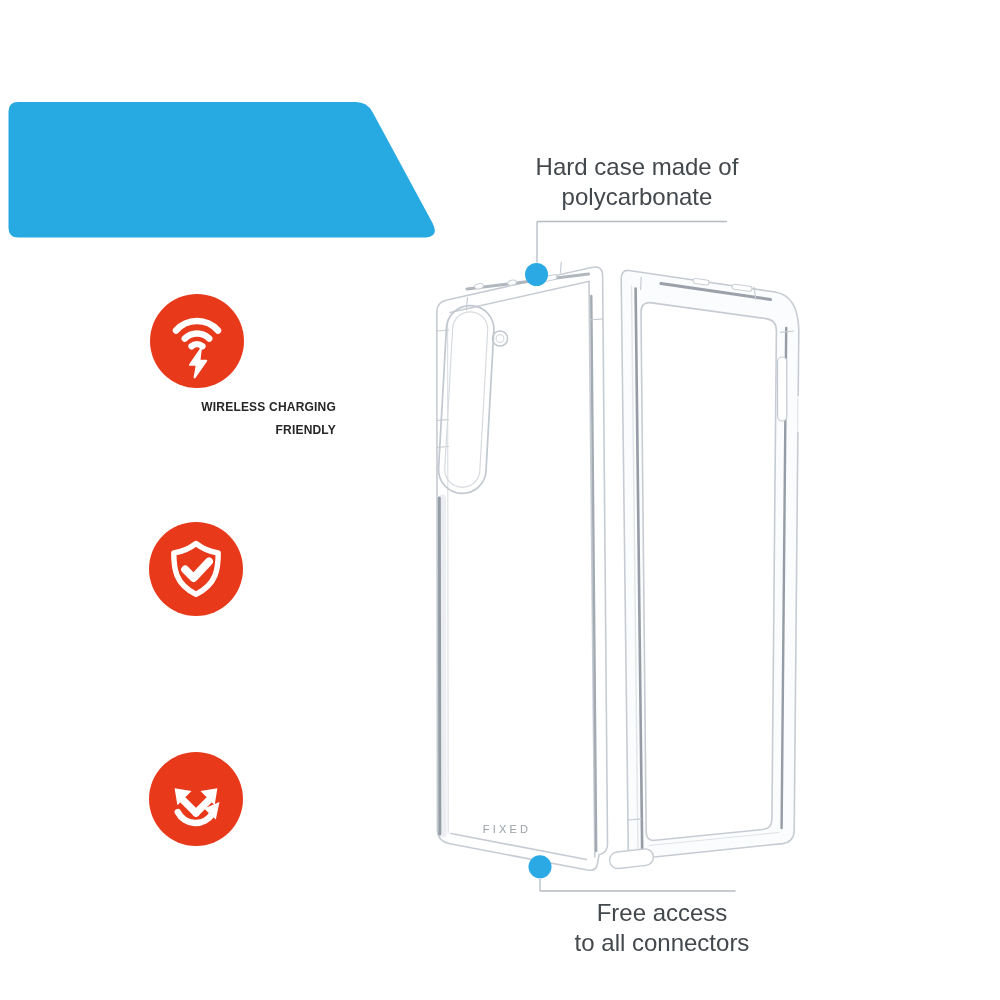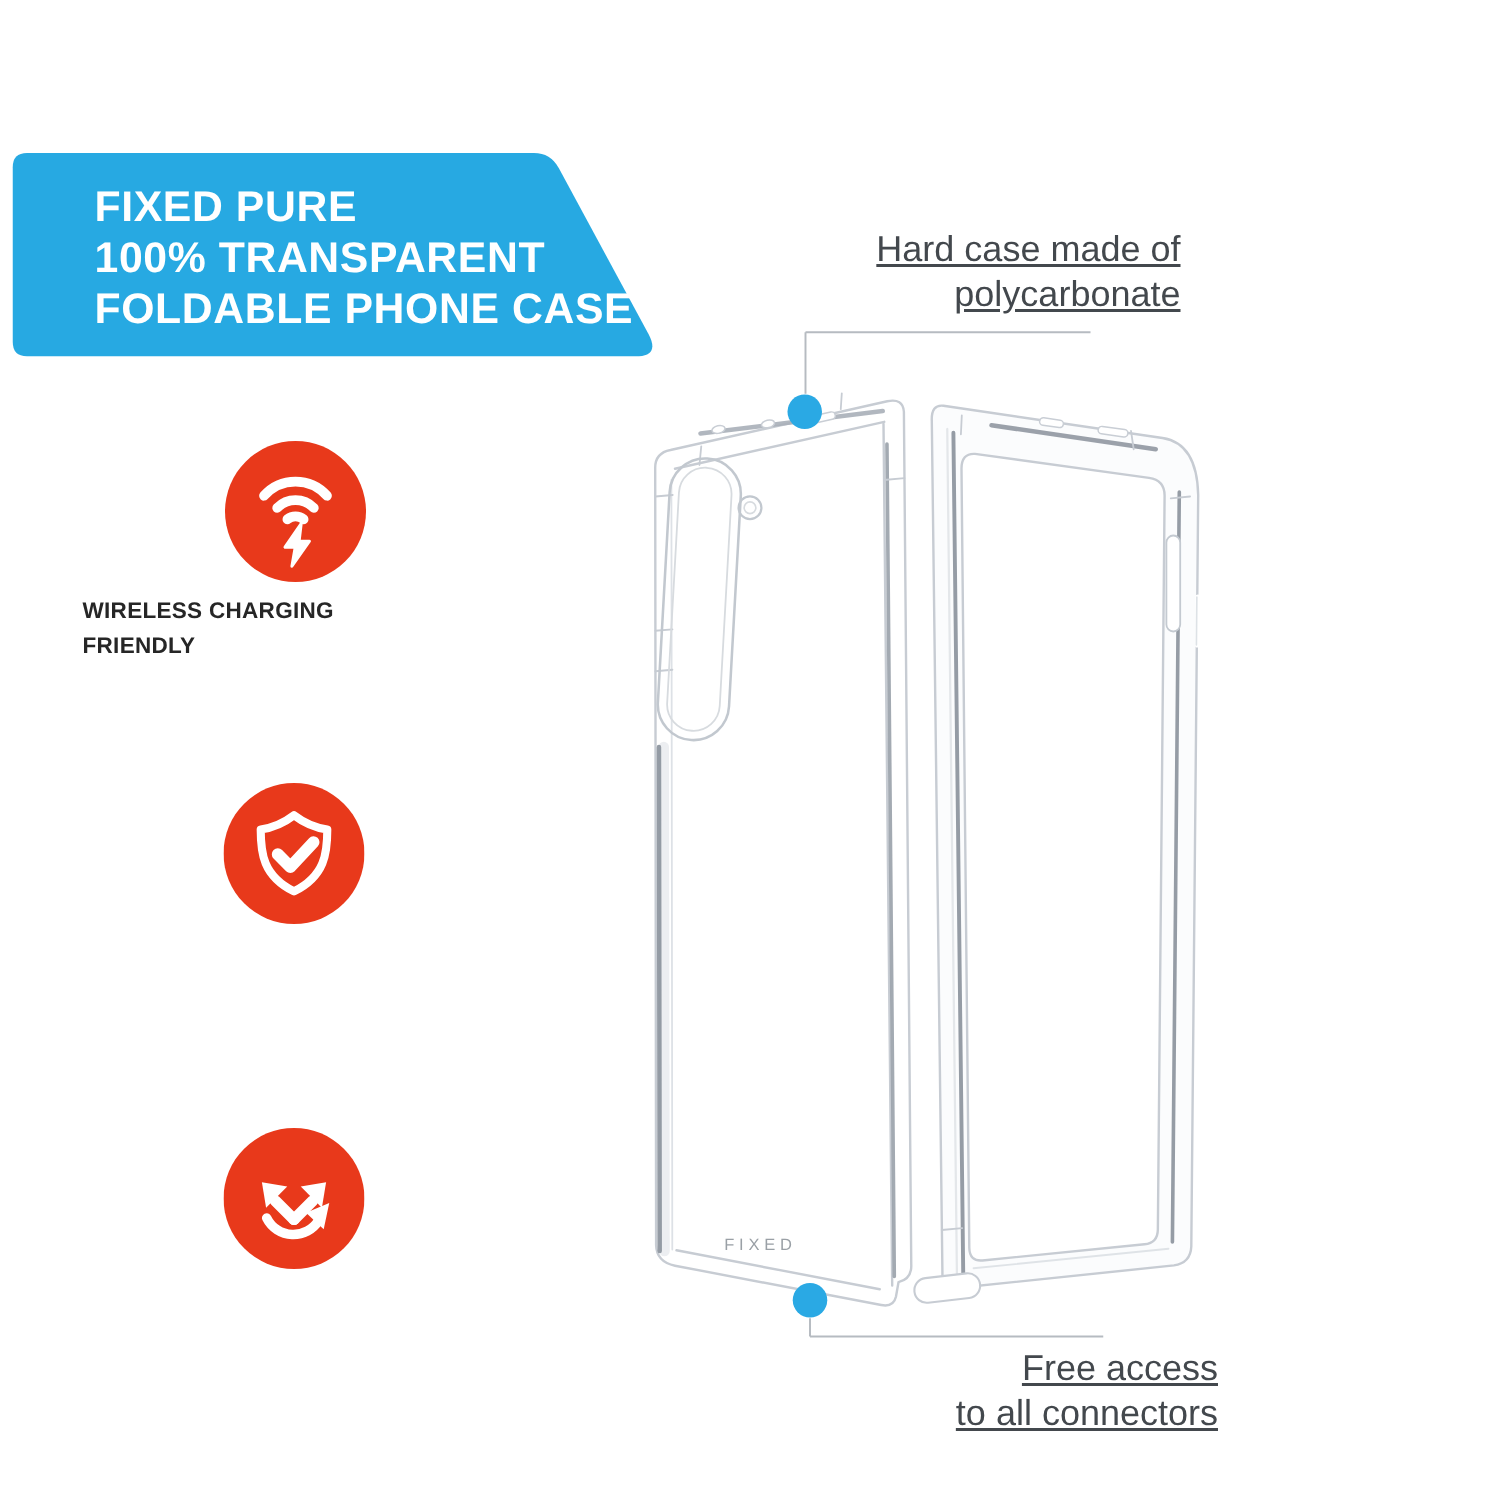--- a/index.html
+++ b/index.html
@@ -5,28 +5,28 @@
   html,body{margin:0;padding:0;background:#fff;}
   .stage{position:relative;width:1000px;height:1000px;background:#ffffff;overflow:hidden;
          font-family:"Liberation Sans",sans-serif;}
   .art{position:absolute;left:0;top:0;width:1000px;height:1000px;}
   .banner-text{position:absolute;left:63px;top:121px;color:#ffffff;font-weight:bold;
                font-size:28.5px;line-height:34px;letter-spacing:.4px;white-space:pre-line;}
   .icon-wrap{position:absolute;width:94px;height:94px;}
   #icon1{left:150px;top:294px}
   #icon2{left:149px;top:522px}
   #icon3{left:149px;top:752px}
-  .feature-label{position:absolute;left:55px;width:300px;text-align:left;font-weight:bold;
-                 font-size:15px;line-height:23px;color:#262626;white-space:pre-line;
+  .feature-label{position:absolute;left:36px;width:300px;text-align:right;font-weight:bold;
+                 font-size:12px;line-height:23px;color:#262626;white-space:pre-line;
                  letter-spacing:.2px;}
   #label1{top:396px}
   #label2{top:621px}
   #label3{top:856px}
-  .callout{position:absolute;width:300px;text-align:right;font-size:24px;line-height:30px;
-           color:#43484d;white-space:pre-line;text-decoration:underline;}
+  .callout{position:absolute;width:300px;text-align:center;font-size:24px;line-height:30px;
+           color:#43484d;white-space:pre-line;}
   .callout-top{left:487px;top:152px}
   .callout-bottom{left:512px;top:898px}
   .case-logo{font-family:"Liberation Sans",sans-serif;}
 </style>
 </head>
 <body>
 
 <div class="stage">
 
   <svg class="art" viewBox="0 0 1000 1000" aria-hidden="true">
@@ -79,23 +79,20 @@
     </g>
 
     <g stroke="#b6bbc1" stroke-width="1.3" fill="none">
       <path d="M537,221.5 L727,221.5 M537,221.5 L537,262.5"></path>
       <path d="M540,878.8 L540,891 M540,891 L735.5,891"></path>
     </g>
     <circle cx="536.5" cy="274.5" r="11.5" fill="#2aa9e4"></circle>
     <circle cx="540" cy="866.8" r="11.5" fill="#2aa9e4"></circle>
   </svg>
 
-  <div class="banner-text">FIXED PURE
-100% TRANSPARENT
-FOLDABLE PHONE CASE</div>
 
   <svg class="icon-wrap" id="icon1" viewBox="0 0 94 94">
     <circle cx="47" cy="47" r="47" fill="#e8391b"></circle>
     <g stroke="#ffffff" stroke-width="6.5" fill="none" stroke-linecap="round">
       <path d="M26,36.5 A28,28 0 0 1 68,36.5"></path>
       <path d="M34.8,44.6 A17,17 0 0 1 59.2,44.6"></path>
       <path d="M41.6,52.2 A8.3,8.3 0 0 1 52.4,52.2"></path>
     </g>
     <path d="M50.8,55 L40,70.8 L46.8,70.8 L44.6,83.5 L56.3,66.8 L49.4,66.8 Z" fill="#ffffff" stroke="#ffffff" stroke-width="2" stroke-linejoin="round"></path>
   </svg>

